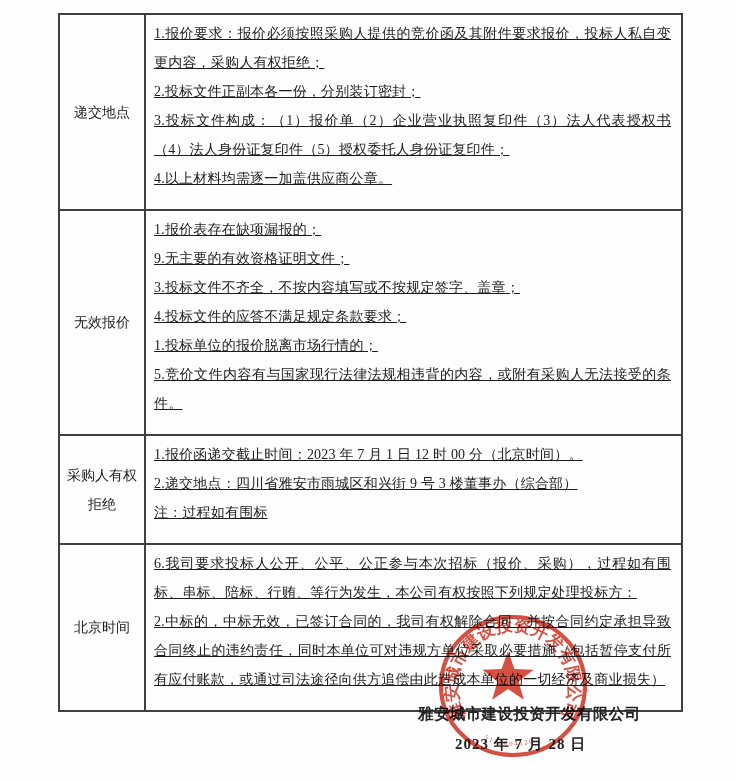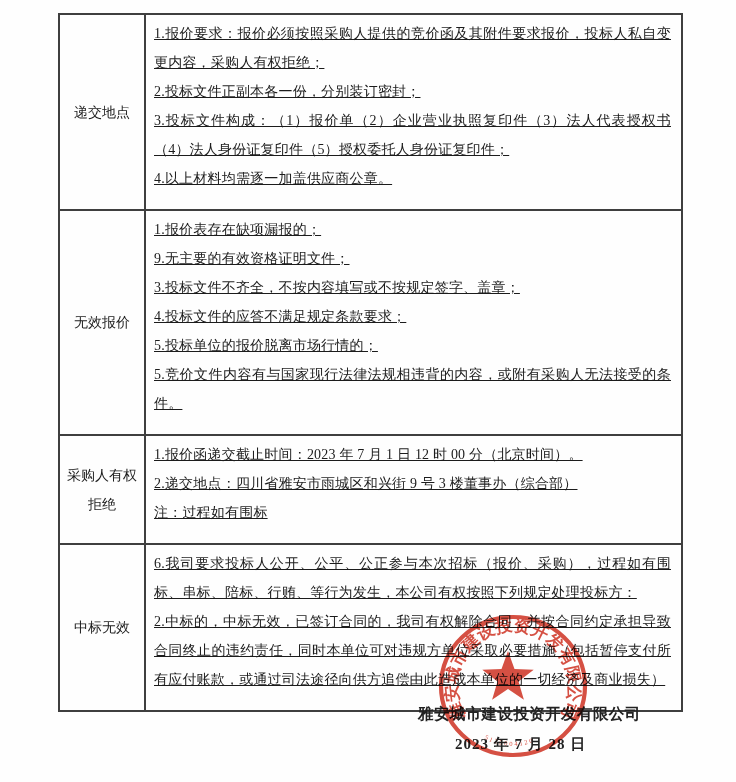--- a/index.html
+++ b/index.html
@@ -76,34 +76,34 @@
             <p>4.以上材料均需逐一加盖供应商公章。</p>
           </td>
   </tr>
         <tr>
     <th>无效报价</th>
     <td>
             <p>1.报价表存在缺项漏报的；</p>
             <p>9.无主要的有效资格证明文件；</p>
             <p>3.投标文件不齐全，不按内容填写或不按规定签字、盖章；</p>
             <p>4.投标文件的应答不满足规定条款要求；</p>
-            <p>5.投标单位的报价脱离市场行情的；</p>
+            <p>1.投标单位的报价脱离市场行情的；</p>
             <p>5.竞价文件内容有与国家现行法律法规相违背的内容，或附有采购人无法接受的条件。</p>
           </td>
   </tr>
         <tr>
     <th>采购人有权拒绝</th>
     <td>
             <p>1.报价函递交截止时间：2023 年 7 月 1 日 12 时 00 分（北京时间）。</p>
             <p>2.递交地点：四川省雅安市雨城区和兴街 9 号 3 楼董事办（综合部）</p>
             <p>注：过程如有围标</p>
           </td>
   </tr>
         <tr>
-    <th>中标无效</th>
+    <th>北京时间</th>
     <td>
             <p>6.我司要求投标人公开、公平、公正参与本次招标（报价、采购），过程如有围标、串标、陪标、行贿、等行为发生，本公司有权按照下列规定处理投标方：</p>
             <p>2.中标的，中标无效，已签订合同的，我司有权解除合同，并按合同约定承担导致合同终止的违约责任，同时本单位可对违规方单位采取必要措施（包括暂停支付所有应付账款，或通过司法途径向供方追偿由此造成本单位的一切经济及商业损失）</p>
           </td>
   </tr>
       </tbody>
   </table>
 
   <div class="company-line">雅安城市建设投资开发有限公司</div>
   <div class="date-line">2023 年 7 月 28 日</div>

